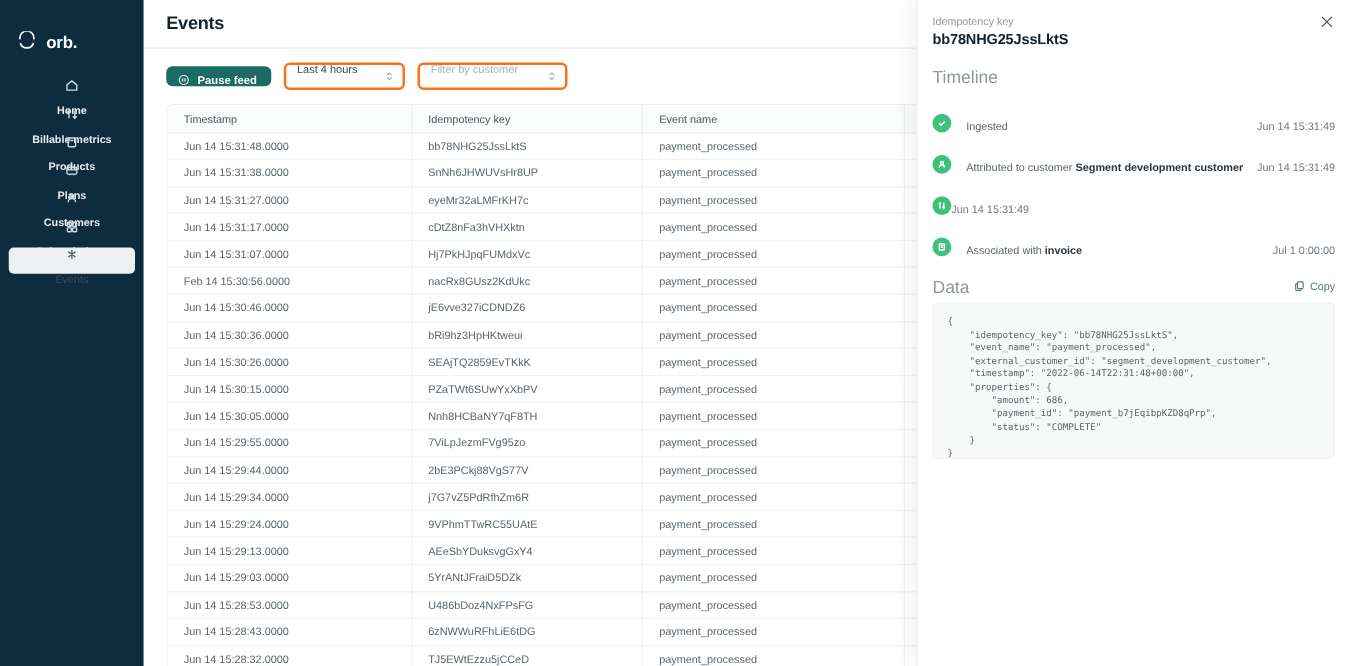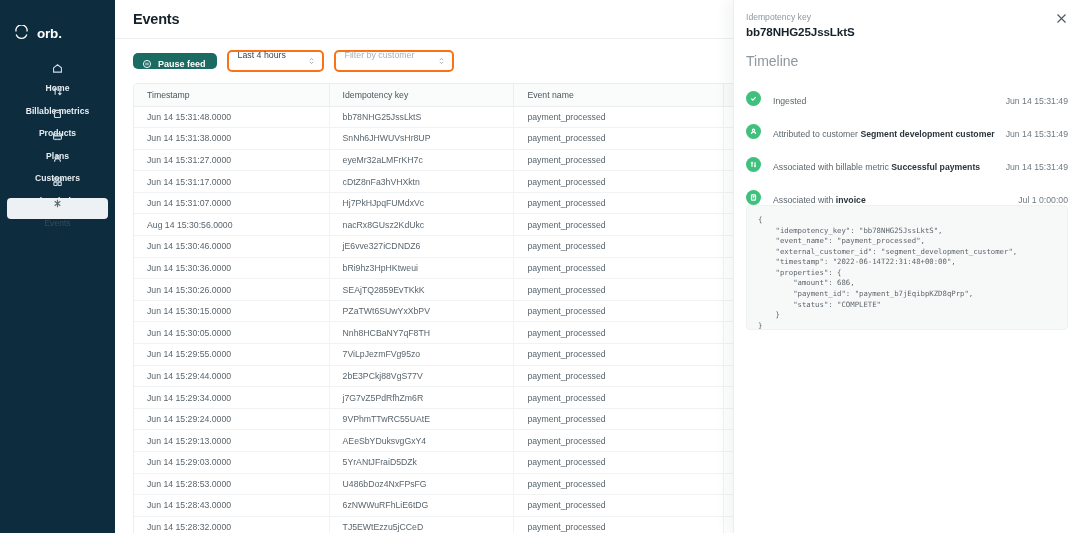--- a/index.html
+++ b/index.html
@@ -295,21 +295,21 @@
               <td class="col-event">payment_processed</td>
               <td class="col-cust">segmen</td>
             </tr>
             <tr>
               <td class="col-ts">Jun 14 15:31:07.0000</td>
               <td class="col-key">Hj7PkHJpqFUMdxVc</td>
               <td class="col-event">payment_processed</td>
               <td class="col-cust">segmen</td>
             </tr>
             <tr>
-              <td class="col-ts">Aug 14 15:30:56.0000</td>
+              <td class="col-ts">Feb 14 15:30:56.0000</td>
               <td class="col-key">nacRx8GUsz2KdUkc</td>
               <td class="col-event">payment_processed</td>
               <td class="col-cust">segmen</td>
             </tr>
             <tr>
               <td class="col-ts">Jun 14 15:30:46.0000</td>
               <td class="col-key">jE6vve327iCDNDZ6</td>
               <td class="col-event">payment_processed</td>
               <td class="col-cust">segmen</td>
             </tr>
@@ -433,36 +433,47 @@
         <span class="tl-text"><span>Attributed to customer </span><b>Segment development customer</b></span>
         <span class="tl-time">Jun 14 15:31:49</span>
       </div>
 
       <div class="tl-row">
         <span class="tl-dot">
           <svg viewBox="0 0 12 12" width="9" height="9">
               <path d="M4 9V3.2M2.8 4.6 4 3.2 5.2 4.6M8 3v5.8M6.8 7.4 8 8.8 9.2 7.4"></path>
             </svg>
         </span>
-        <span class="tl-text"><span>Associated with billable metric </span><b>Successful payments</b></span>
         <span class="tl-time">Jun 14 15:31:49</span>
       </div>
 
       <div class="tl-row">
         <span class="tl-dot">
           <svg viewBox="0 0 12 12" width="9" height="9">
               <rect x="3.3" y="2.6" width="5.4" height="6.8" rx="0.8"></rect>
               <path d="M4.9 4.6h2.2M4.9 6.3h2.2"></path>
             </svg>
         </span>
         <span class="tl-text"><span>Associated with </span><b>invoice</b></span>
         <span class="tl-time">Jul 1 0:00:00</span>
       </div>
     </div>
 
+    <div class="data-head">
+      <span class="panel-section">Data</span>
+      <span class="copy-btn">
+        <span>
+          <svg viewBox="0 0 12 12" width="9" height="9">
+              <rect x="4" y="2" width="6" height="7" rx="1"></rect>
+              <path d="M8 9.6v0.6a0.8 0.8 0 0 1-0.8 0.8H2.9a0.8 0.8 0 0 1-0.8-0.8V4.6a0.8 0.8 0 0 1 0.8-0.8h0.6"></path>
+            </svg>
+        </span>
+        <span>Copy</span>
+      </span>
+    </div>
 
     <div class="code-box">{
     "idempotency_key": "bb78NHG25JssLktS",
     "event_name": "payment_processed",
     "external_customer_id": "segment_development_customer",
     "timestamp": "2022-06-14T22:31:48+00:00",
     "properties": {
         "amount": 686,
         "payment_id": "payment_b7jEqibpKZD8qPrp",
         "status": "COMPLETE"

